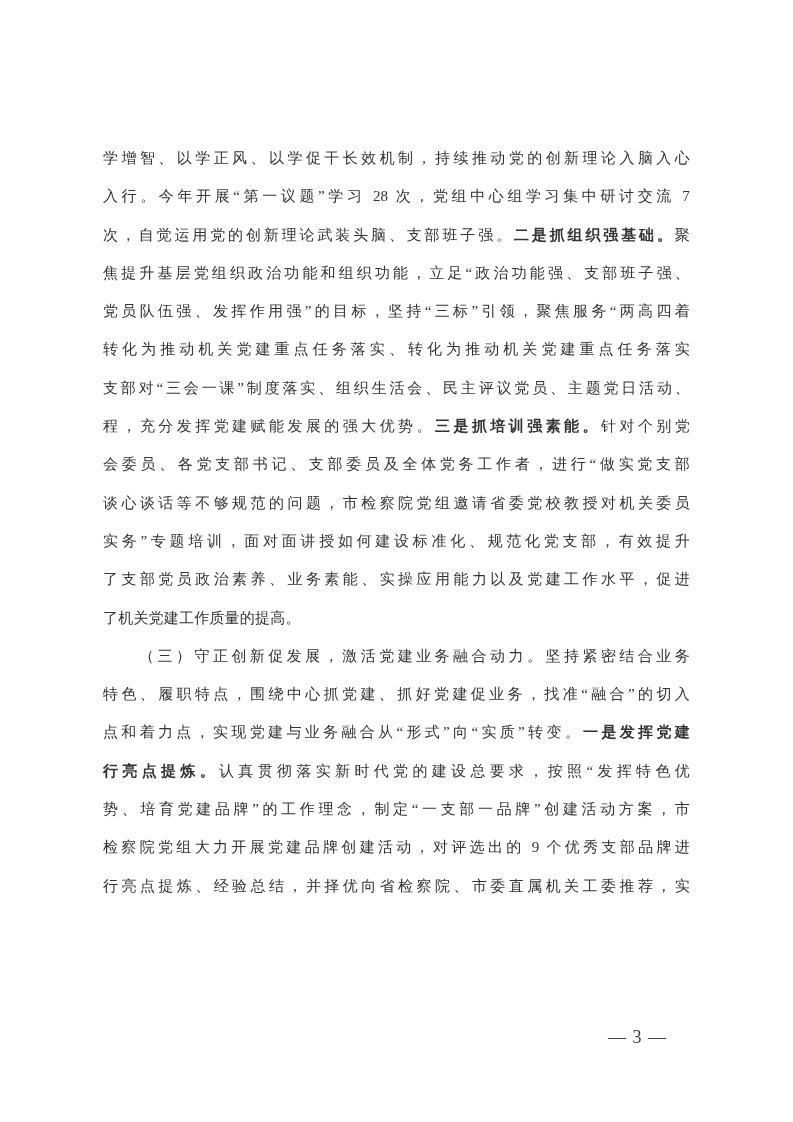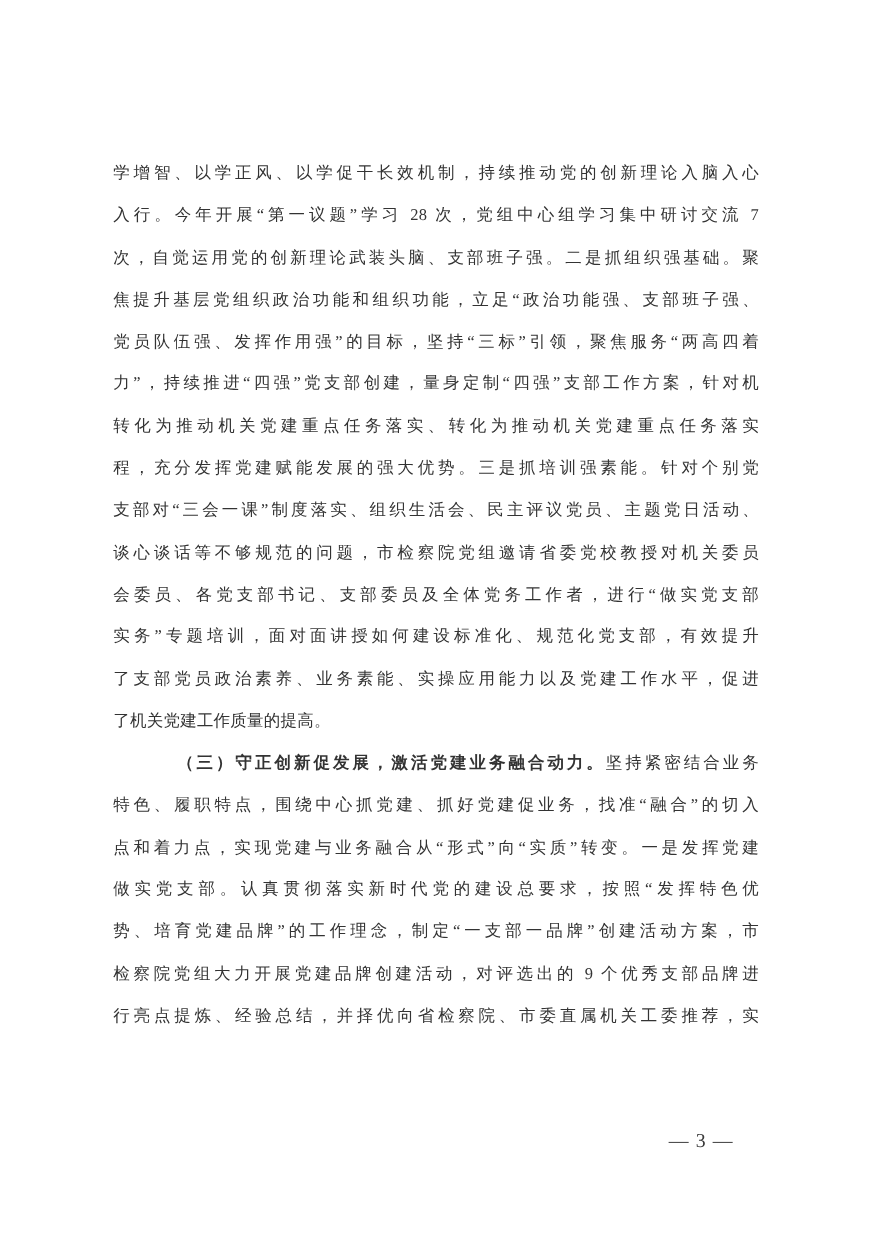--- a/index.html
+++ b/index.html
@@ -35,22 +35,22 @@
     text-align-last: justify;
     letter-spacing: 0.2px;
   }
   .line.last {
     text-align-last: left;
   }
   .line.indent {
     padding-left: 36px;
   }
   .run-n { font-weight: normal; }
-  .run-k { font-weight: normal; margin-top: 48px; }
-  .run-b { font-weight: bold; margin-left: 22px; }
+  .run-k { font-weight: bold; margin-top: 48px; }
+  .run-b { font-weight: normal; }
   .footer {
     position: absolute;
     left: 103px;
     top: 1027px;
     width: 564px;
     text-align: right;
     font-size: 18px;
     color: #3a3a3a;
     letter-spacing: 1px;
   }
@@ -58,33 +58,32 @@
 </head>
 <body>
 
 <div class="page">
   <div class="textblock">
       <div class="line"><span class="run-n">学增智、以学正风、以学促干长效机制，持续推动党的创新理论入脑入心</span></div>
       <div class="line"><span class="run-n">入行。今年开展“第一议题”学习 28 次，党组中心组学习集中研讨交流 7</span></div>
       <div class="line"><span class="run-n">次，自觉运用党的创新理论武装头脑、支部班子强。</span><span class="run-k">二是抓组织强基础。</span><span class="run-n">聚</span></div>
       <div class="line"><span class="run-n">焦提升基层党组织政治功能和组织功能，立足“政治功能强、支部班子强、</span></div>
       <div class="line"><span class="run-n">党员队伍强、发挥作用强”的目标，坚持“三标”引领，聚焦服务“两高四着</span></div>
-      <div class="line"><span class="run-n">力”，持续推进“四强”党支部创建，量身定制“四强”支部工作方案，针对机</span></div>
       <div class="line"><span class="run-n">转化为推动机关党建重点任务落实、转化为推动机关党建重点任务落实</span></div>
+      <div class="line"><span class="run-n">支部对“三会一课”制度落实、组织生活会、民主评议党员、主题党日活动、</span></div>
       <div class="line"><span class="run-n">程，充分发挥党建赋能发展的强大优势。</span><span class="run-k">三是抓培训强素能。</span><span class="run-n">针对个别党</span></div>
-      <div class="line"><span class="run-n">支部对“三会一课”制度落实、组织生活会、民主评议党员、主题党日活动、</span></div>
+      <div class="line"><span class="run-n">会委员、各党支部书记、支部委员及全体党务工作者，进行“做实党支部</span></div>
       <div class="line"><span class="run-n">谈心谈话等不够规范的问题，市检察院党组邀请省委党校教授对机关委员</span></div>
-      <div class="line"><span class="run-n">会委员、各党支部书记、支部委员及全体党务工作者，进行“做实党支部</span></div>
       <div class="line"><span class="run-n">实务”专题培训，面对面讲授如何建设标准化、规范化党支部，有效提升</span></div>
       <div class="line"><span class="run-n">了支部党员政治素养、业务素能、实操应用能力以及党建工作水平，促进</span></div>
       <div class="line last"><span class="run-n">了机关党建工作质量的提高。</span></div>
       <div class="line indent"><span class="run-b">（三）守正创新促发展，激活党建业务融合动力。</span><span class="run-n">坚持紧密结合业务</span></div>
       <div class="line"><span class="run-n">特色、履职特点，围绕中心抓党建、抓好党建促业务，找准“融合”的切入</span></div>
       <div class="line"><span class="run-n">点和着力点，实现党建与业务融合从“形式”向“实质”转变。</span><span class="run-k">一是发挥党建</span></div>
-      <div class="line"><span class="run-k">做实党支部。</span><span class="run-n">认真贯彻落实新时代党的建设总要求，按照“发挥特色优</span></div>
+      <div class="line"><span class="run-k">行亮点提炼。</span><span class="run-n">认真贯彻落实新时代党的建设总要求，按照“发挥特色优</span></div>
       <div class="line"><span class="run-n">势、培育党建品牌”的工作理念，制定“一支部一品牌”创建活动方案，市</span></div>
       <div class="line"><span class="run-n">检察院党组大力开展党建品牌创建活动，对评选出的 9 个优秀支部品牌进</span></div>
       <div class="line"><span class="run-n">行亮点提炼、经验总结，并择优向省检察院、市委直属机关工委推荐，实</span></div>
     </div>
   <div class="footer">
     <span>— 3 —</span>
   </div>
 </div>
 
 </body></html>

